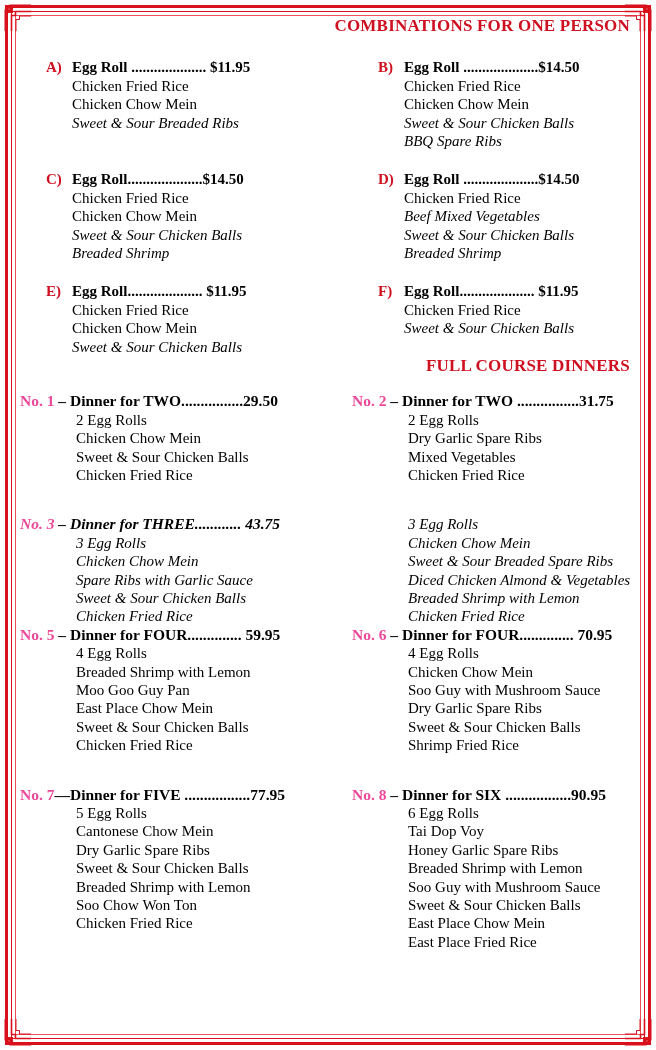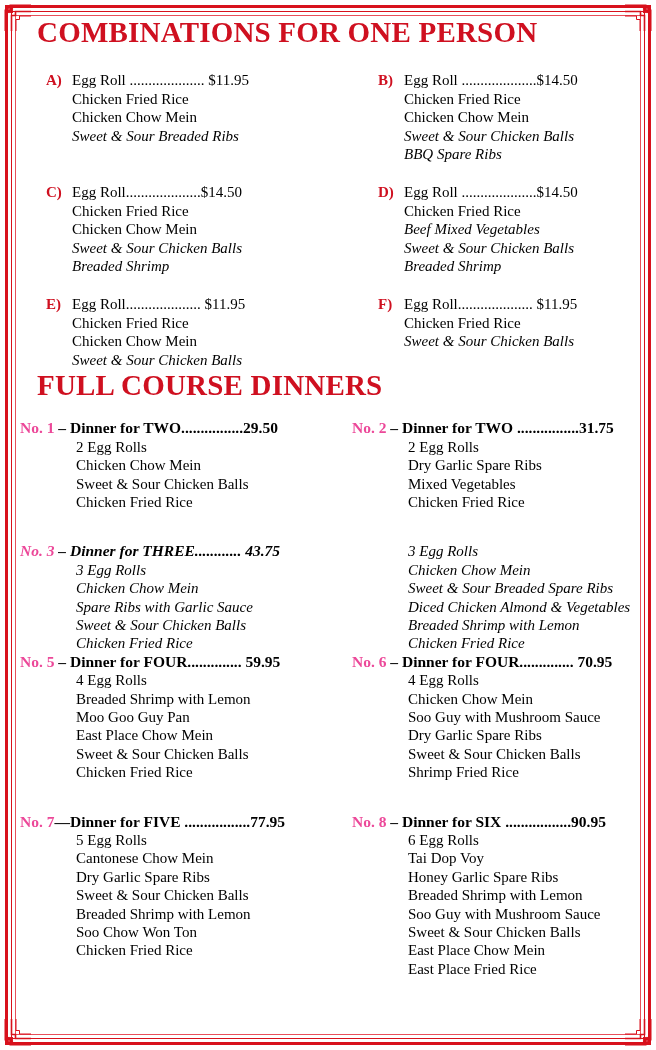--- a/index.html
+++ b/index.html
@@ -55,26 +55,26 @@
 
   
   #content {
     position: absolute;
     left: 20px;
     top: 8px;
     width: 616px;
     height: 1030px;
   }
   h1.section-title {
-    font-size: 29px;
+    font-size: 17px;
     font-weight: bold;
     color: #cf1020;
-    text-align: left;
+    text-align: right;
     letter-spacing: 0.2px;
-    margin: 17px;
+    margin: 6px;
     font-family: "Liberation Serif", "DejaVu Serif", serif;
   }
   #title-combos { margin-top: 8px; }
   #title-dinners { margin-top: 0; }
 
   
   #combos { margin-top: 22px; }
   .combo-row { display: flex; width: 100%; }
   .combo {
     display: flex;
@@ -85,20 +85,21 @@
     color: #cf1020;
     font-weight: bold;
     width: 26px;
     flex: none;
     text-align: left;
     font-size: 15px;
   }
   .combo-body { flex: 1; }
   .combo-head {
     white-space: nowrap;
+    font-weight: bold;
   }
   .combo-item { white-space: nowrap; }
   .combo-item.it { font-style: italic; }
 
   .combo-col-a { width: 316px; padding-left: 26px; box-sizing: border-box; }
   .combo-col-b { width: 300px; padding-left: 42px; box-sizing: border-box; }
 
   
   #dinners { margin-top: 16px; }
   .dinner-row { display: flex; width: 100%; }

